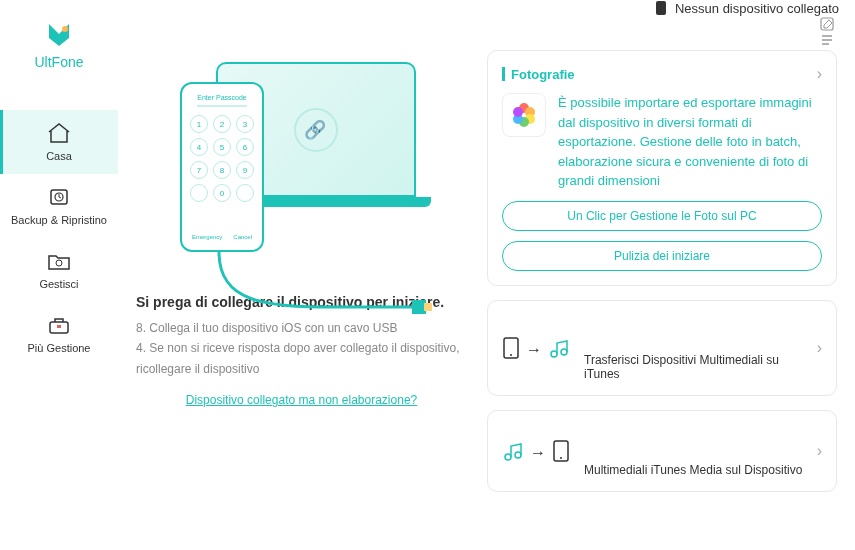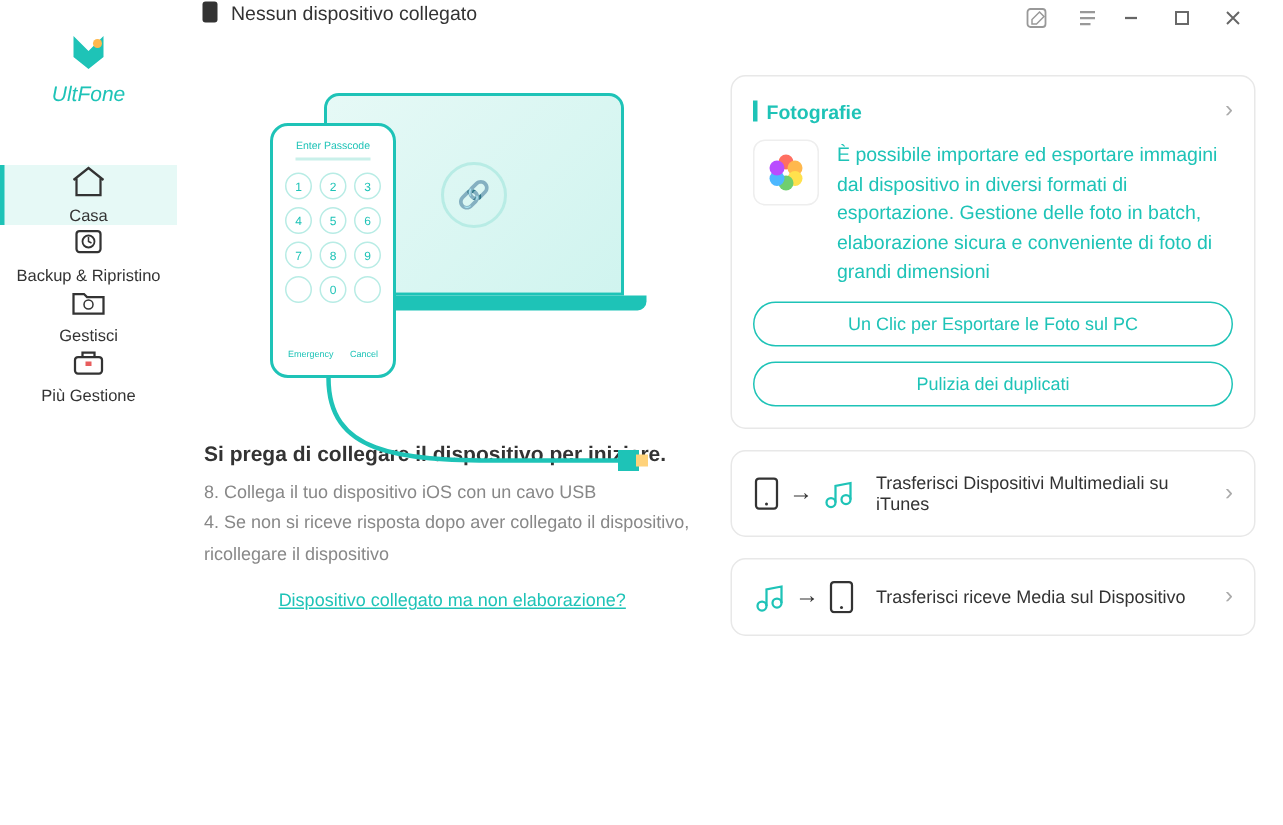--- a/index.html
+++ b/index.html
@@ -1,29 +1,29 @@
 <!DOCTYPE html>
 <html><head>
   <meta charset="utf-8">
   <style>
     * { margin: 0; padding: 0; box-sizing: border-box; font-family: -apple-system, BlinkMacSystemFont, "Segoe UI", Arial, sans-serif; }
     body { background: #fff; width: 855px; height: 550px; overflow: hidden; }
     .app { display: flex; width: 100%; height: 100%; }
 
     .sidebar { width: 118px; display: flex; flex-direction: column; align-items: center; padding-top: 20px; }
     .logo { width: 32px; height: 28px; margin-bottom: 6px; }
-    .brand { color: #1ec3b7; font-size: 14px; font-weight: 500; margin-bottom: 40px; font-style: italic; }
-    .nav-item { width: 100%; display: flex; flex-direction: column; align-items: center; padding: 0 0; cursor: pointer; position: relative; }
+    .brand { color: #1ec3b7; font-size: 14px; font-weight: 500; margin-bottom: 40px; }
+    .nav-item { width: 100%; display: flex; flex-direction: column; align-items: center; padding: 12px 0; cursor: pointer; position: relative; }
     .nav-item.active { background: #e6f9f6; }
     .nav-item.active::before { content: ''; position: absolute; left: 0; top: 0; bottom: 0; width: 3px; background: #1ec3b7; }
     .nav-icon { width: 26px; height: 22px; margin-bottom: 6px; display: flex; align-items: center; justify-content: center; }
     .nav-label { font-size: 11px; color: #333; text-align: center; }
 
     .main { flex: 1; display: flex; flex-direction: column; }
-    .titlebar { height: 44px; display: flex; align-items: flex-start; padding: 0 16px; }
+    .titlebar { height: 44px; display: flex; align-items: flex-end; padding: 0 16px; flex-direction: column; }
     .device-status { display: flex; align-items: center; gap: 8px; font-size: 13px; color: #333; }
     .titlebar-spacer { flex: 1; }
     .titlebar-btn { width: 24px; height: 24px; display: flex; align-items: center; justify-content: center; margin-left: 10px; cursor: pointer; color: #888; }
     .win-btn { width: 34px; height: 24px; display: flex; align-items: center; justify-content: center; cursor: pointer; color: #666; }
 
     .content { flex: 1; display: flex; padding: 0 18px 12px 18px; gap: 20px; }
     .left-panel { flex: 1; display: flex; flex-direction: column; }
 
     .illustration { height: 230px; display: flex; align-items: center; justify-content: center; position: relative; margin-top: 8px; }
     .laptop { position: absolute; left: 80px; top: 10px; }
@@ -47,21 +47,21 @@
     .card-header { display: flex; align-items: center; justify-content: space-between; margin-bottom: 10px; }
     .card-title { display: flex; align-items: center; gap: 6px; color: #1ec3b7; font-size: 13px; font-weight: 600; }
     .card-title-bar { width: 3px; height: 14px; background: #1ec3b7; }
     .card-body { display: flex; gap: 12px; }
     .photos-icon { width: 44px; height: 44px; border-radius: 8px; background: #fff; border: 1px solid #eee; display: flex; align-items: center; justify-content: center; flex-shrink: 0; }
     .card-desc { font-size: 13px; color: #1ec3b7; line-height: 1.5; }
     .action-btn { width: 100%; border: 1px solid #1ec3b7; background: #fff; color: #1ec3b7; border-radius: 16px; padding: 7px; font-size: 12px; cursor: pointer; margin-top: 10px; }
 
     .transfer-card { display: flex; align-items: center; gap: 14px; cursor: pointer; }
     .transfer-icons { display: flex; align-items: center; gap: 6px; flex-shrink: 0; }
-    .transfer-label { font-size: 12px; color: #333; flex: 1; }
+    .transfer-label { font-size: 12px; color: #333; flex: 1; margin-top: 38px; }
     .chevron { color: #aaa; font-size: 16px; }
   </style>
 </head>
 <body>
 
 <div class="app">
   <div class="sidebar">
     <svg class="logo" viewBox="0 0 32 28">
         <path fill="#1ec3b7" d="M6 4 L16 14 L26 4 L26 18 L16 26 L6 18 Z"></path>
         <circle cx="22" cy="9" r="3" fill="#ffb84d"></circle>
@@ -205,22 +205,22 @@
                     <circle r="5" cx="6" cy="-3" fill="#ffb84d"></circle>
                     <circle r="5" cx="6" cy="4" fill="#ffe14d"></circle>
                     <circle r="5" cx="0" cy="7" fill="#6fcf6f"></circle>
                     <circle r="5" cx="-6" cy="4" fill="#4db8ff"></circle>
                     <circle r="5" cx="-6" cy="-3" fill="#b94dff"></circle>
                   </g>
                 </svg>
             </div>
             <div class="card-desc">È possibile importare ed esportare immagini dal dispositivo in diversi formati di esportazione. Gestione delle foto in batch, elaborazione sicura e conveniente di foto di grandi dimensioni</div>
           </div>
-          <button class="action-btn">Un Clic per Esportare le Foto sul PC</button>
-          <button class="action-btn">Pulizia dei duplicati</button>
+          <button class="action-btn">Un Clic per Gestione le Foto sul PC</button>
+          <button class="action-btn">Pulizia dei iniziare</button>
         </div>
 
         <div class="card transfer-card">
           <div class="transfer-icons">
             <svg width="18" height="22" viewBox="0 0 18 22">
                 <rect x="2" y="1" width="14" height="20" rx="2" fill="none" stroke="#333" stroke-width="1.5"></rect>
                 <circle cx="9" cy="18" r="1" fill="#333"></circle>
               </svg>
             <span style="color:#333;">→</span>
             <svg width="22" height="22" viewBox="0 0 22 22">
@@ -239,19 +239,19 @@
                 <circle cx="6" cy="17" r="3" fill="none" stroke="#1ec3b7" stroke-width="1.5"></circle>
                 <circle cx="16" cy="15" r="3" fill="none" stroke="#1ec3b7" stroke-width="1.5"></circle>
                 <path d="M9 17 V6 L19 4 V15" fill="none" stroke="#1ec3b7" stroke-width="1.5"></path>
               </svg>
             <span style="color:#333;">→</span>
             <svg width="18" height="22" viewBox="0 0 18 22">
                 <rect x="2" y="1" width="14" height="20" rx="2" fill="none" stroke="#333" stroke-width="1.5"></rect>
                 <circle cx="9" cy="18" r="1" fill="#333"></circle>
               </svg>
           </div>
-          <div class="transfer-label">Trasferisci riceve Media sul Dispositivo</div>
+          <div class="transfer-label">Multimediali iTunes Media sul Dispositivo</div>
           <span class="chevron">›</span>
         </div>
       </div>
     </div>
   </div>
 </div>
 
 </body></html>

